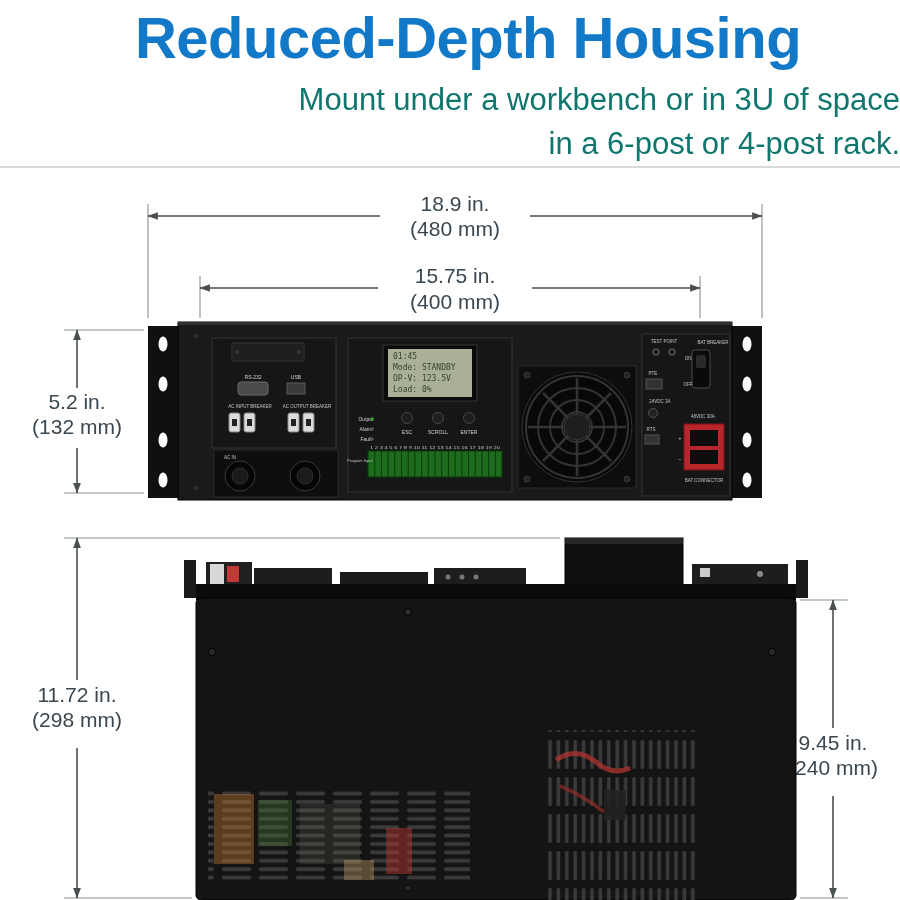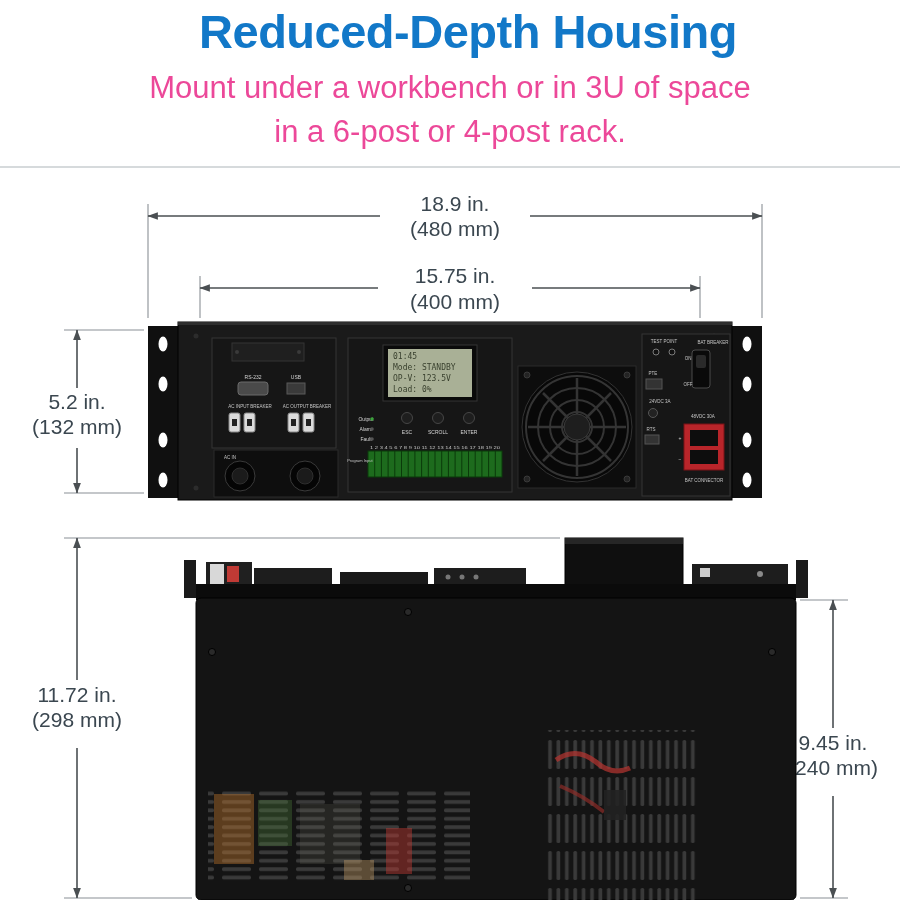--- a/index.html
+++ b/index.html
@@ -1,21 +1,21 @@
 <!DOCTYPE html>
 <html><head>
 <meta charset="utf-8">
 <style>
   * { box-sizing: border-box; }
   html, body { margin: 0; padding: 0; background: #fff; }
   body { width: 900px; height: 900px; font-family: "Liberation Sans", sans-serif; }
   .page { position: relative; width: 900px; height: 900px; background: #fff; overflow: hidden; }
   .header { position: absolute; top: 0; left: 0; width: 900px; text-align: center; z-index: 2; }
-  .title { margin: 6px 0 8px; font-size: 47px; line-height: 1.1; font-weight: 700; color: #1278c8; letter-spacing: -0.5px; padding-left: 36px; }
-  .sub { margin: 0; font-size: 31px; line-height: 1.42; color: #ec4899; }
+  .title { margin: 6px 0 8px; font-size: 58px; line-height: 1.1; font-weight: 700; color: #1278c8; letter-spacing: -0.5px; padding-left: 36px; }
+  .sub { margin: 0; font-size: 31px; line-height: 1.42; color: #0f766e; text-align: right; }
   .diagram { position: absolute; top: 0; left: 0; z-index: 1; }
   svg text { font-family: "Liberation Sans", sans-serif; }
   .dim-text { font-size: 21px; fill: #3b4750; text-anchor: middle; }
   .dim-line { stroke: #4a4f52; stroke-width: 1.6; fill: none; }
   .ext-line { stroke: #8a9095; stroke-width: 1.1; fill: none; }
   .lcd-text { font-family: "DejaVu Sans Mono", monospace; font-size: 8px; fill: #39402e; }
   .tiny { font-size: 5px; fill: #d4d4d4; text-anchor: middle; }
   .tiny2 { font-size: 4.5px; fill: #c4c4c4; text-anchor: middle; }
 </style>
 </head>

